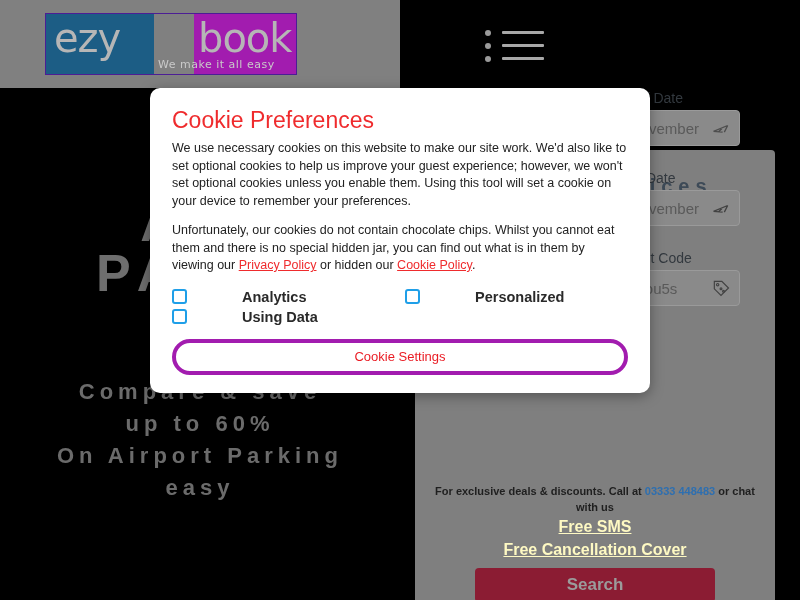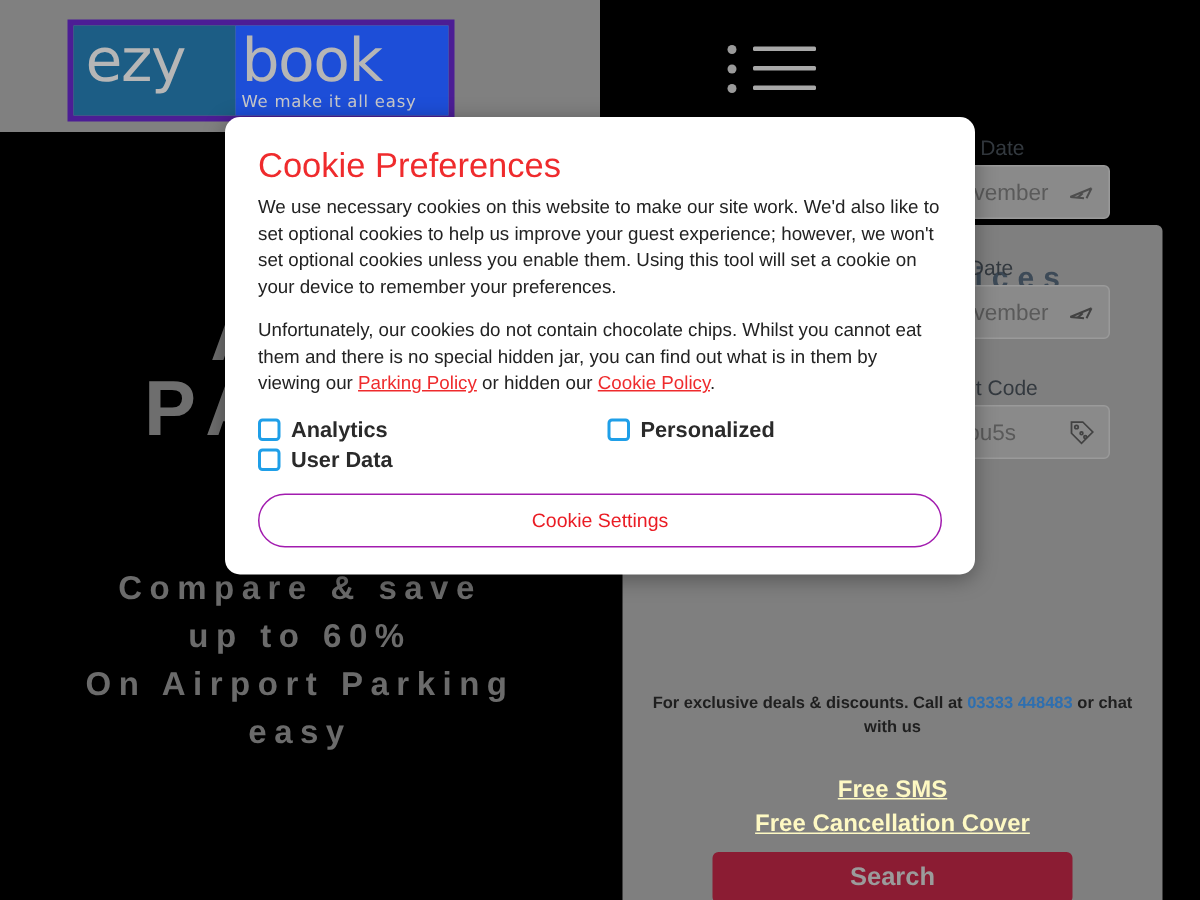--- a/index.html
+++ b/index.html
@@ -16,27 +16,27 @@
   #header{
     position:absolute;left:0;top:0;width:800px;height:88px;
     background:#000;
   }
   #header-left-band{
     position:absolute;left:0;top:0;width:400px;height:88px;
     background:#808080;
   }
   #logo{
     position:absolute;left:45px;top:13px;width:250px;height:60px;
-    display:flex;border:4px solid #4c1d95;
+    display:flex;border:1px solid #4c1d95;
   }
   #logo-ezy{
     width:108px;height:100%;background:#1c5d85;position:relative;
   }
   #logo-book{
-    flex:1;height:100%;background:#1d4ed8;position:relative;
+    flex:1;height:100%;background:#a21caf;position:relative;margin-left:40px;
   }
   .logo-word{
     position:absolute;left:8px;top:2px;
     font-family:"DejaVu Sans",sans-serif;
     font-size:40px;font-weight:400;color:#b6b6b6;
     letter-spacing:-1px;line-height:44px;
   }
   #logo-book .logo-word{left:4px;}
   #logo-tagline{
     position:absolute;left:112px;bottom:3px;
@@ -97,41 +97,41 @@
     width:20px;height:20px;opacity:.75;
   }
   #fg-dropoff{left:420px;top:90px;width:175px;}
   #fg-dropoff-date{left:600px;top:90px;width:140px;}
   #fg-return{left:420px;top:170px;width:175px;}
   #fg-return-date{left:600px;top:170px;width:140px;}
   #fg-promo-left{left:420px;top:250px;width:175px;}
   #fg-discount{left:600px;top:250px;width:140px;}
 
   #panel-contact{
-    position:absolute;left:20px;top:311px;width:320px;text-align:center;
+    position:absolute;left:20px;top:333px;width:320px;text-align:center;
     font-size:11px;font-weight:700;color:#1f1f1f;line-height:16px;
   }
   #panel-contact .phone{color:#2e6fb0;}
   .panel-link{
     position:absolute;width:360px;text-align:center;
     font-size:16px;font-weight:700;color:#fef9c3;
     text-decoration:underline;cursor:pointer;
   }
   #link-sms{left:0;top:368px;}
   #link-cancel{left:0;top:391px;}
   #search-button{
     position:absolute;left:60px;top:418px;width:240px;height:34px;
     background:#8b1c33;border:none;border-radius:4px;
     color:#9b9b9b;font-size:17px;font-weight:700;
     font-family:"Liberation Sans",sans-serif;cursor:pointer;
   }
 
   
   #cookie-modal{
-    position:absolute;left:150px;top:78px;width:500px;
+    position:absolute;left:150px;top:88px;width:500px;
     background:#fff;border-radius:10px;
     box-shadow:0 3px 14px rgba(0,0,0,.35);
     padding:18px 22px 18px 22px;box-sizing:border-box;
     z-index:50;
   }
   #cookie-title{
     font-size:23px;color:#ef2b2d;font-weight:400;margin:0 0 6px 0;
     line-height:28px;
   }
   .cookie-para{
@@ -141,29 +141,29 @@
   .cookie-link{color:#ef2b2d;text-decoration:underline;cursor:pointer;}
   #cookie-options{
     display:grid;grid-template-columns:1fr 1fr;
     row-gap:4px;column-gap:10px;margin-bottom:14px;
   }
   .cb-row{display:flex;align-items:center;cursor:pointer;}
   .cb-box{
     width:15px;height:15px;border:2.5px solid #1f9fe8;border-radius:3px;
     background:#fff;box-sizing:border-box;margin-right:7px;flex:none;
   }
-  .cb-label{font-size:14.5px;font-weight:700;color:#2a2a2a;}
+  .cb-label{font-size:14.5px;font-weight:700;color:#2a2a2a;margin-left:48px;}
   #btn-accept{
     display:block;width:100%;height:34px;background:#ea1c24;border:none;
     border-radius:5px;color:#fff;font-size:13px;
     font-family:"Liberation Sans",sans-serif;cursor:pointer;margin-bottom:12px;
   }
   #btn-settings{
     display:block;width:100%;height:36px;background:#fff;
-    border:1px solid #a21caf;border-radius:22px;color:#ea1c24;
+    border:4px solid #a21caf;border-radius:22px;color:#ea1c24;
     font-size:13px;font-family:"Liberation Sans",sans-serif;cursor:pointer;
   }
 </style>
 </head>
 <body>
 
 <div id="page">
 
   <div id="header">
     <div id="header-left-band"></div>
@@ -274,33 +274,33 @@
         <circle cx="15" cy="16" r="1.1"></circle>
       </svg>
     </div>
   </div>
 
   <div id="cookie-modal">
     <h1 id="cookie-title">Cookie Preferences</h1>
 
     <p class="cookie-para">We use necessary cookies on this website to make our site work. We'd also like to set optional cookies to help us improve your guest experience; however, we won't set optional cookies unless you enable them. Using this tool will set a cookie on your device to remember your preferences.</p>
 
-    <p class="cookie-para"><span>Unfortunately, our cookies do not contain chocolate chips. Whilst you cannot eat them and there is no special hidden jar, you can find out what is in them by viewing our </span><span class="cookie-link">Parking Policy</span><span> or hidden our </span><span class="cookie-link">Cookie Policy</span><span>.</span></p>
+    <p class="cookie-para"><span>Unfortunately, our cookies do not contain chocolate chips. Whilst you cannot eat them and there is no special hidden jar, you can find out what is in them by viewing our </span><span class="cookie-link">Privacy Policy</span><span> or hidden our </span><span class="cookie-link">Cookie Policy</span><span>.</span></p>
 
     <div id="cookie-options">
       <div class="cb-row">
         <span class="cb-box"></span>
         <span class="cb-label">Analytics</span>
       </div>
       <div class="cb-row">
         <span class="cb-box"></span>
         <span class="cb-label">Personalized</span>
       </div>
       <div class="cb-row">
         <span class="cb-box"></span>
-        <span class="cb-label">User Data</span>
+        <span class="cb-label">Using Data</span>
       </div>
     </div>
 
     <button id="btn-settings">Cookie Settings</button>
   </div>
 
 </div>
 
 </body></html>

